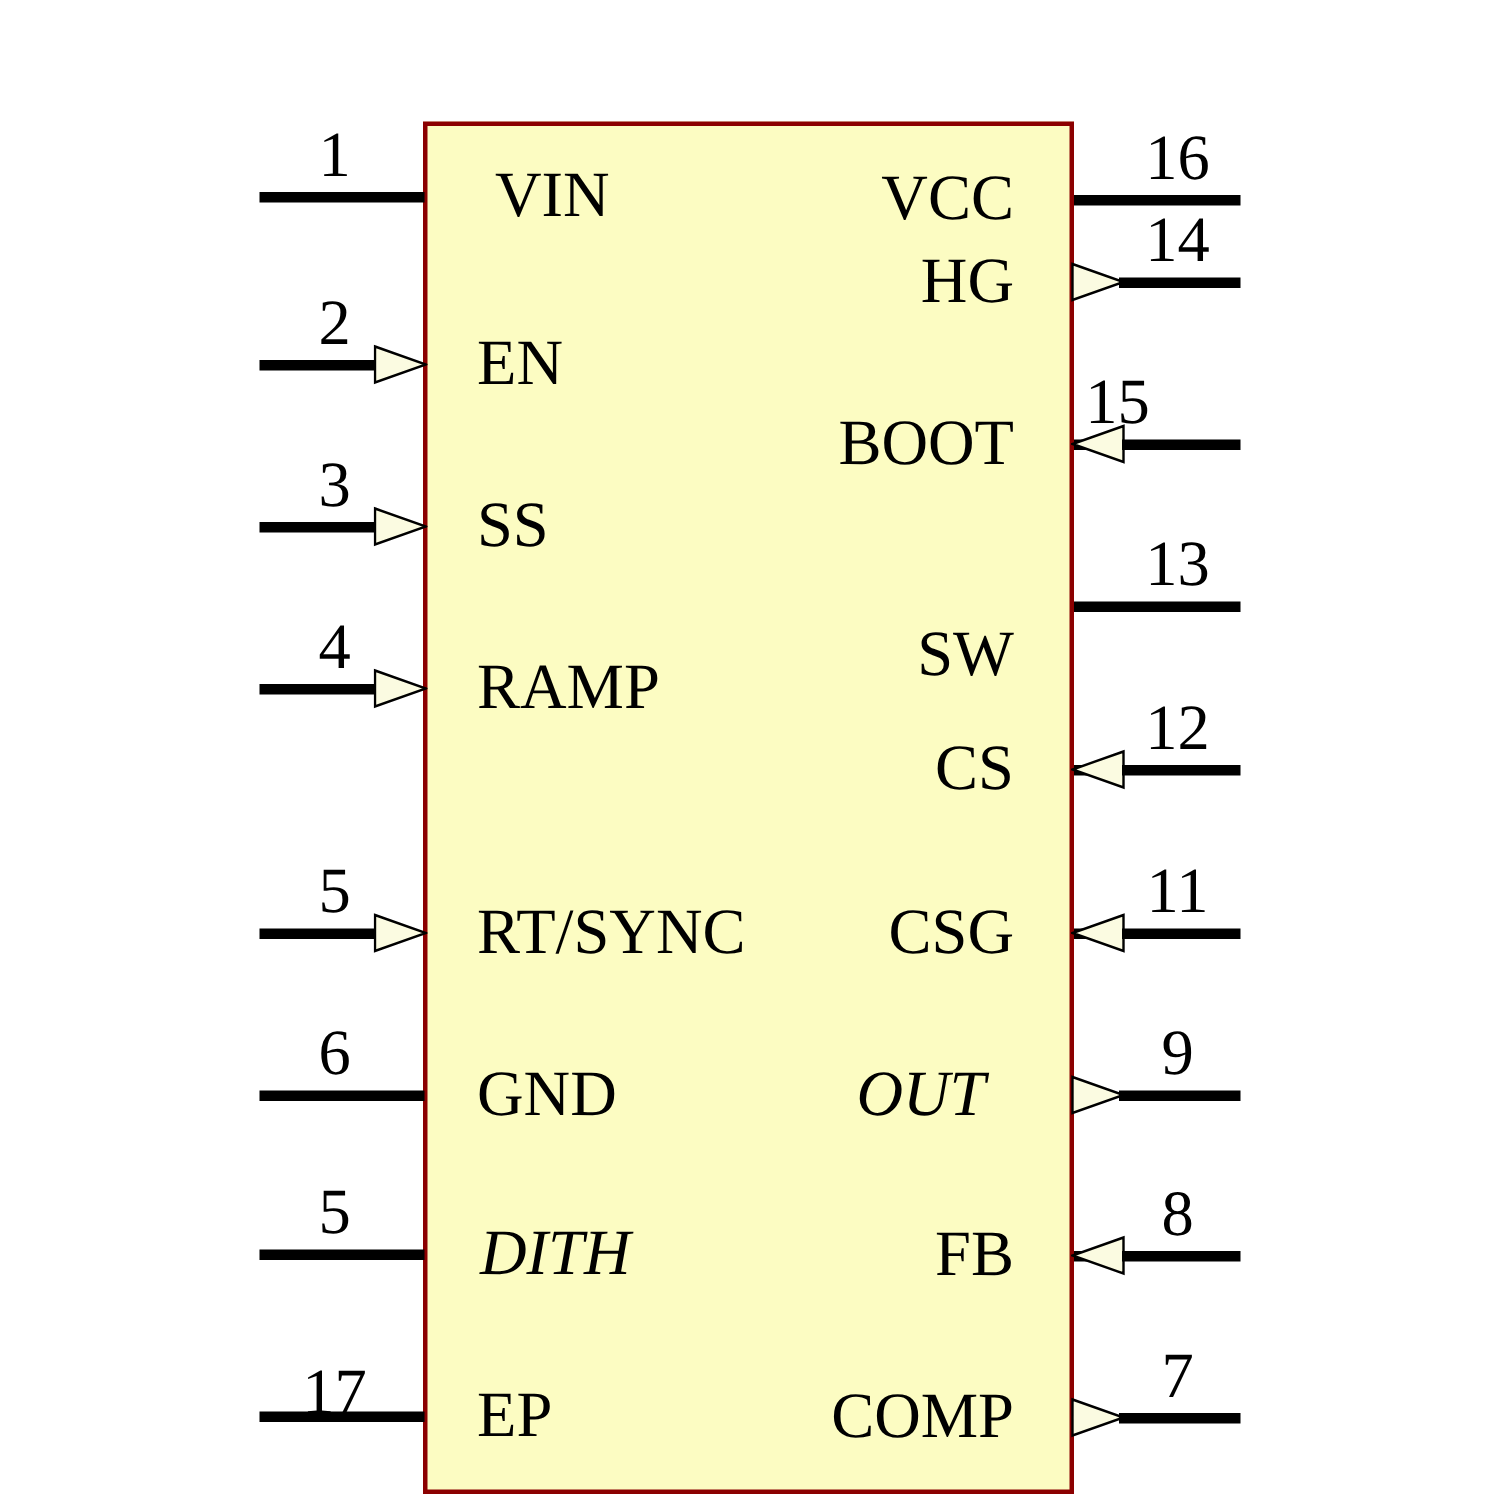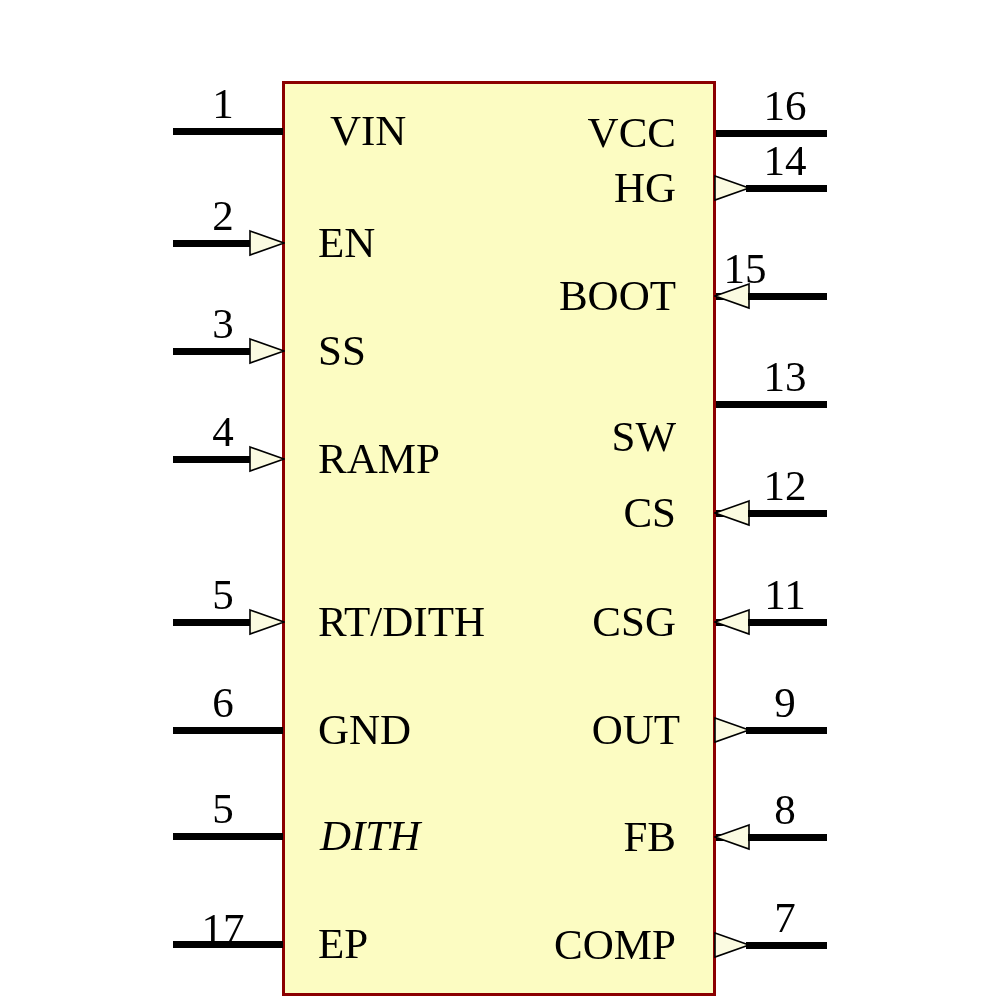--- a/index.html
+++ b/index.html
@@ -82,21 +82,21 @@
       </svg>
     <span class="lbl" style="left:318px;top:437px;">RAMP</span>
   </div>
 
   <div>
     <span class="num" style="left:173px;top:573px;">5</span>
     <div class="hline" style="left:173px;top:619px;width:82px;"></div>
     <svg class="arrow" style="left:249px;top:607px;" viewBox="0 0 36 30">
         <polygon points="1,3 35,15 1,27" fill="#FBFBE1" stroke="#000" stroke-width="1.6"></polygon>
       </svg>
-    <span class="lbl" style="left:318px;top:600px;">RT/DITH</span>
+    <span class="lbl" style="left:318px;top:600px;">RT/SYNC</span>
   </div>
 
   <div>
     <span class="num" style="left:173px;top:681px;">6</span>
     <div class="hline" style="left:173px;top:727px;width:110px;"></div>
     <span class="lbl" style="left:318px;top:708px;">GND</span>
   </div>
 
   <div>
     <span class="num" style="left:173px;top:787px;">5</span>
@@ -162,21 +162,21 @@
     <span class="lbl right-side" style="right:324px;top:600px;">CSG</span>
   </div>
 
   <div>
     <span class="num" style="left:735px;top:681px;">9</span>
     <div class="hline" style="left:716px;top:727px;width:12px;"></div>
     <svg class="arrow" style="left:714px;top:715px;" viewBox="0 0 36 30">
         <polygon points="1,3 35,15 1,27" fill="#FBFBE1" stroke="#000" stroke-width="1.6"></polygon>
       </svg>
     <div class="hline" style="left:746px;top:727px;width:81px;"></div>
-    <span class="lbl right-side" style="right:320px;top:708px;">OUT</span>
+    <span class="lbl right-side" style="right:343px;top:708px;font-style:italic;">OUT</span>
   </div>
 
   <div>
     <span class="num" style="left:735px;top:788px;">8</span>
     <div class="hline" style="left:716px;top:834px;width:12px;"></div>
     <svg class="arrow" style="left:714px;top:822px;" viewBox="0 0 36 30">
         <polygon points="35,3 1,15 35,27" fill="#FBFBE1" stroke="#000" stroke-width="1.6"></polygon>
       </svg>
     <div class="hline" style="left:748px;top:834px;width:79px;"></div>
     <span class="lbl right-side" style="right:324px;top:815px;">FB</span>

